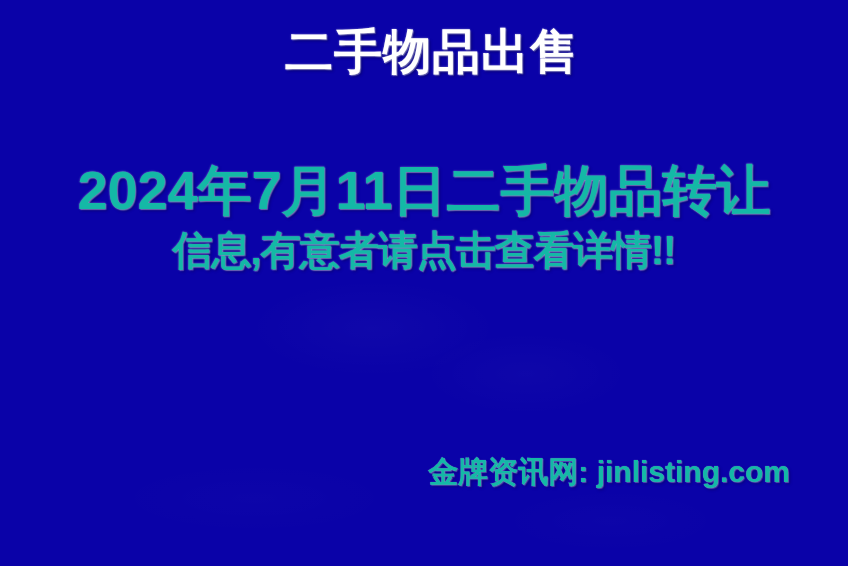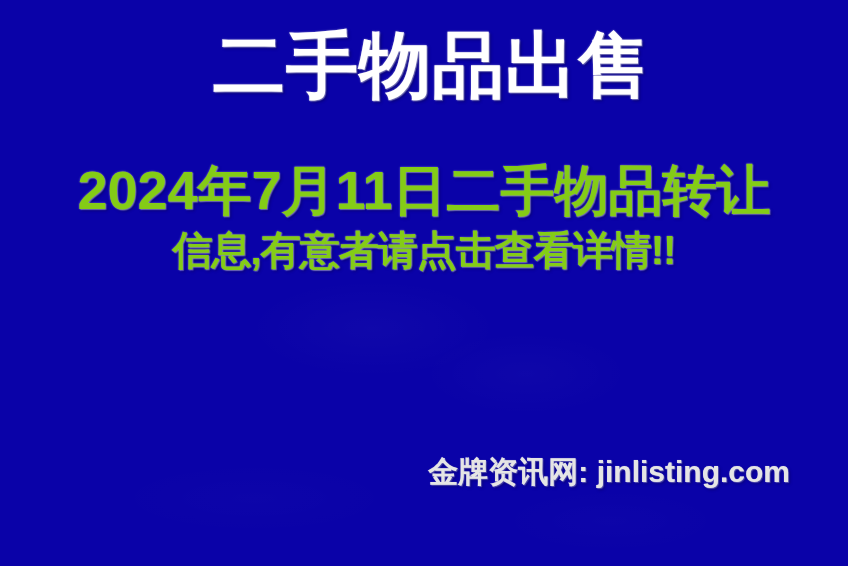--- a/index.html
+++ b/index.html
@@ -33,38 +33,38 @@
       radial-gradient(ellipse 160px 45px at 72% 92%, rgba(255,255,255,0.012), rgba(255,255,255,0) 72%);
   }
 
   .title {
     position: absolute;
     left: 16px;
     right: 0;
     top: 26px;
     text-align: center;
     color: #ffffff;
-    font-size: 72px;
+    font-size: 48px;
     font-weight: bold;
     letter-spacing: 1px;
     line-height: 1.1;
     white-space: nowrap;
     text-shadow:
       0 0 2px rgba(255,255,255,0.55),
       1px 1px 1px rgba(255,255,255,0.35),
       2px 2px 3px rgba(0,0,0,0.30);
   }
 
   .subtitle {
     position: absolute;
     left: 0;
     right: 0;
     top: 156px;
     text-align: center;
-    color: #84cc16;
+    color: #14b8a6;
     font-weight: bold;
     line-height: 1.28;
     white-space: nowrap;
   }
   .subtitle-line {
     display: block;
     font-size: 54px;
     letter-spacing: 0px;
     text-shadow:
       0 0 2px rgba(255,255,255,0.5),
@@ -73,21 +73,21 @@
   }
   .subtitle-line.line-2 {
     font-size: 40px;
     letter-spacing: -1px;
   }
 
   .footer {
     position: absolute;
     right: 58px;
     top: 452px;
-    color: #e5e5e5;
+    color: #14b8a6;
     font-size: 30px;
     font-weight: bold;
     letter-spacing: 0px;
     white-space: nowrap;
     text-shadow:
       0 0 1px rgba(255,255,255,0.5),
       1px 1px 1px rgba(255,255,255,0.28),
       2px 2px 3px rgba(0,0,0,0.26);
   }
 </style>

